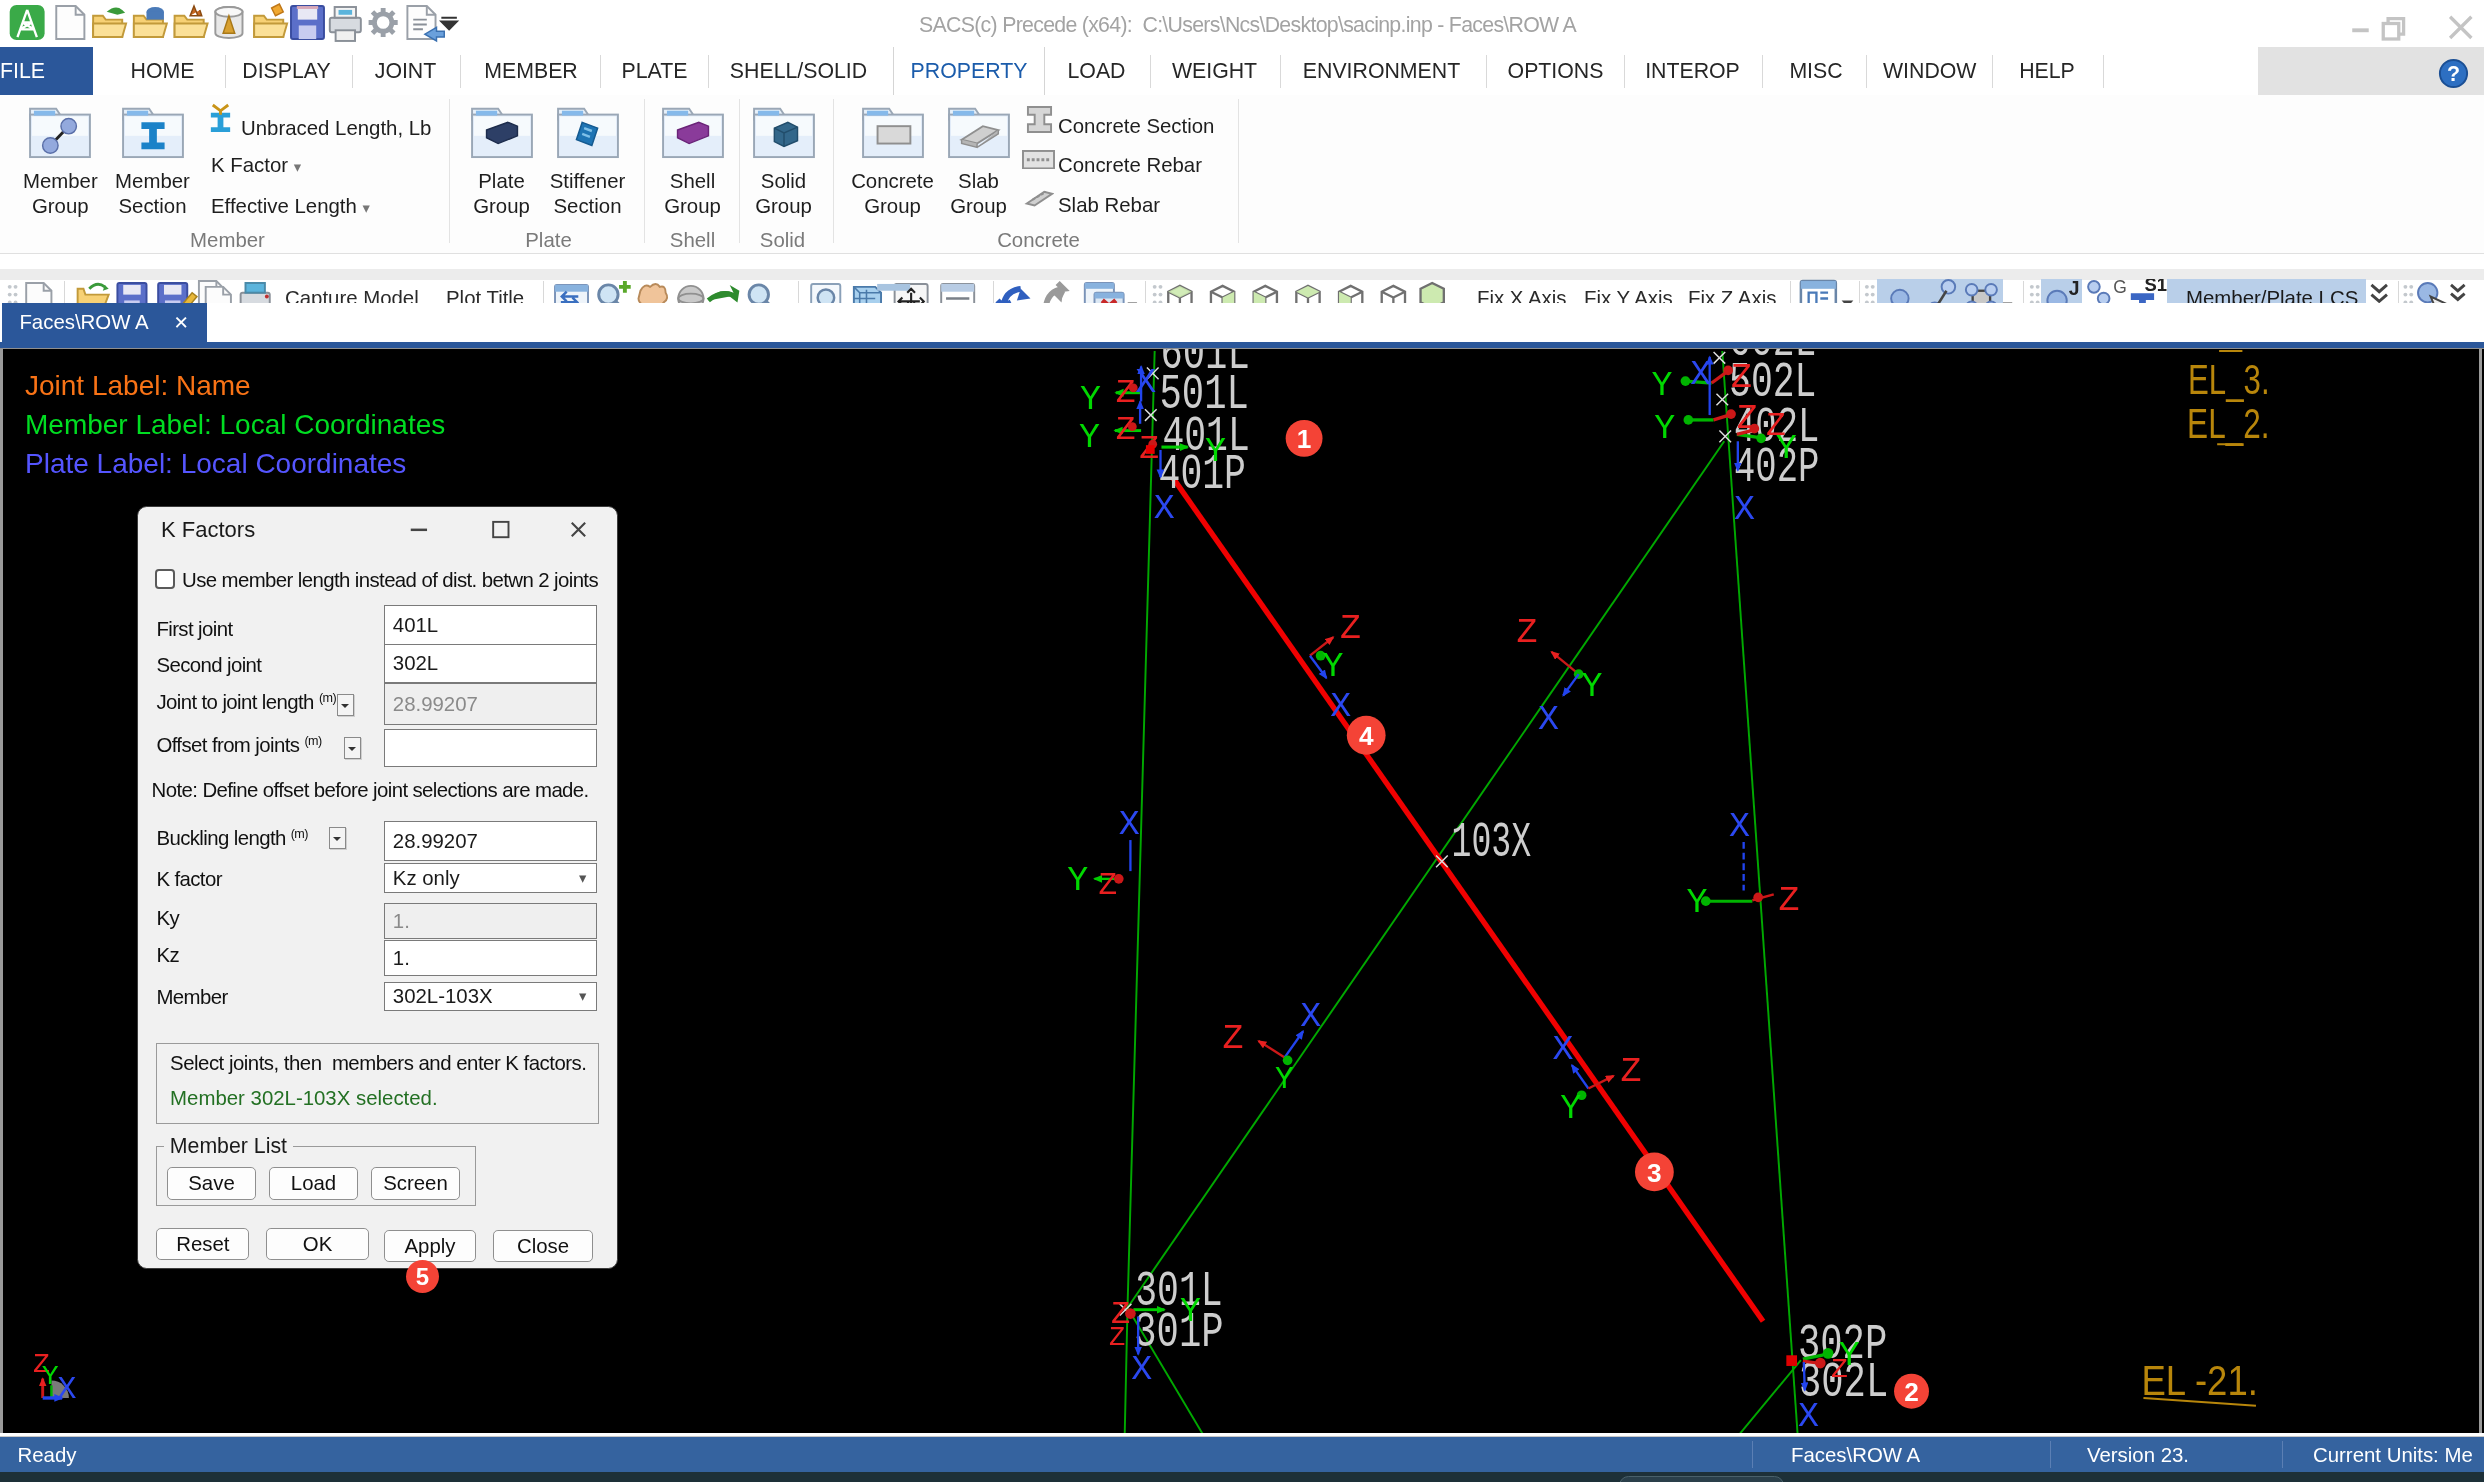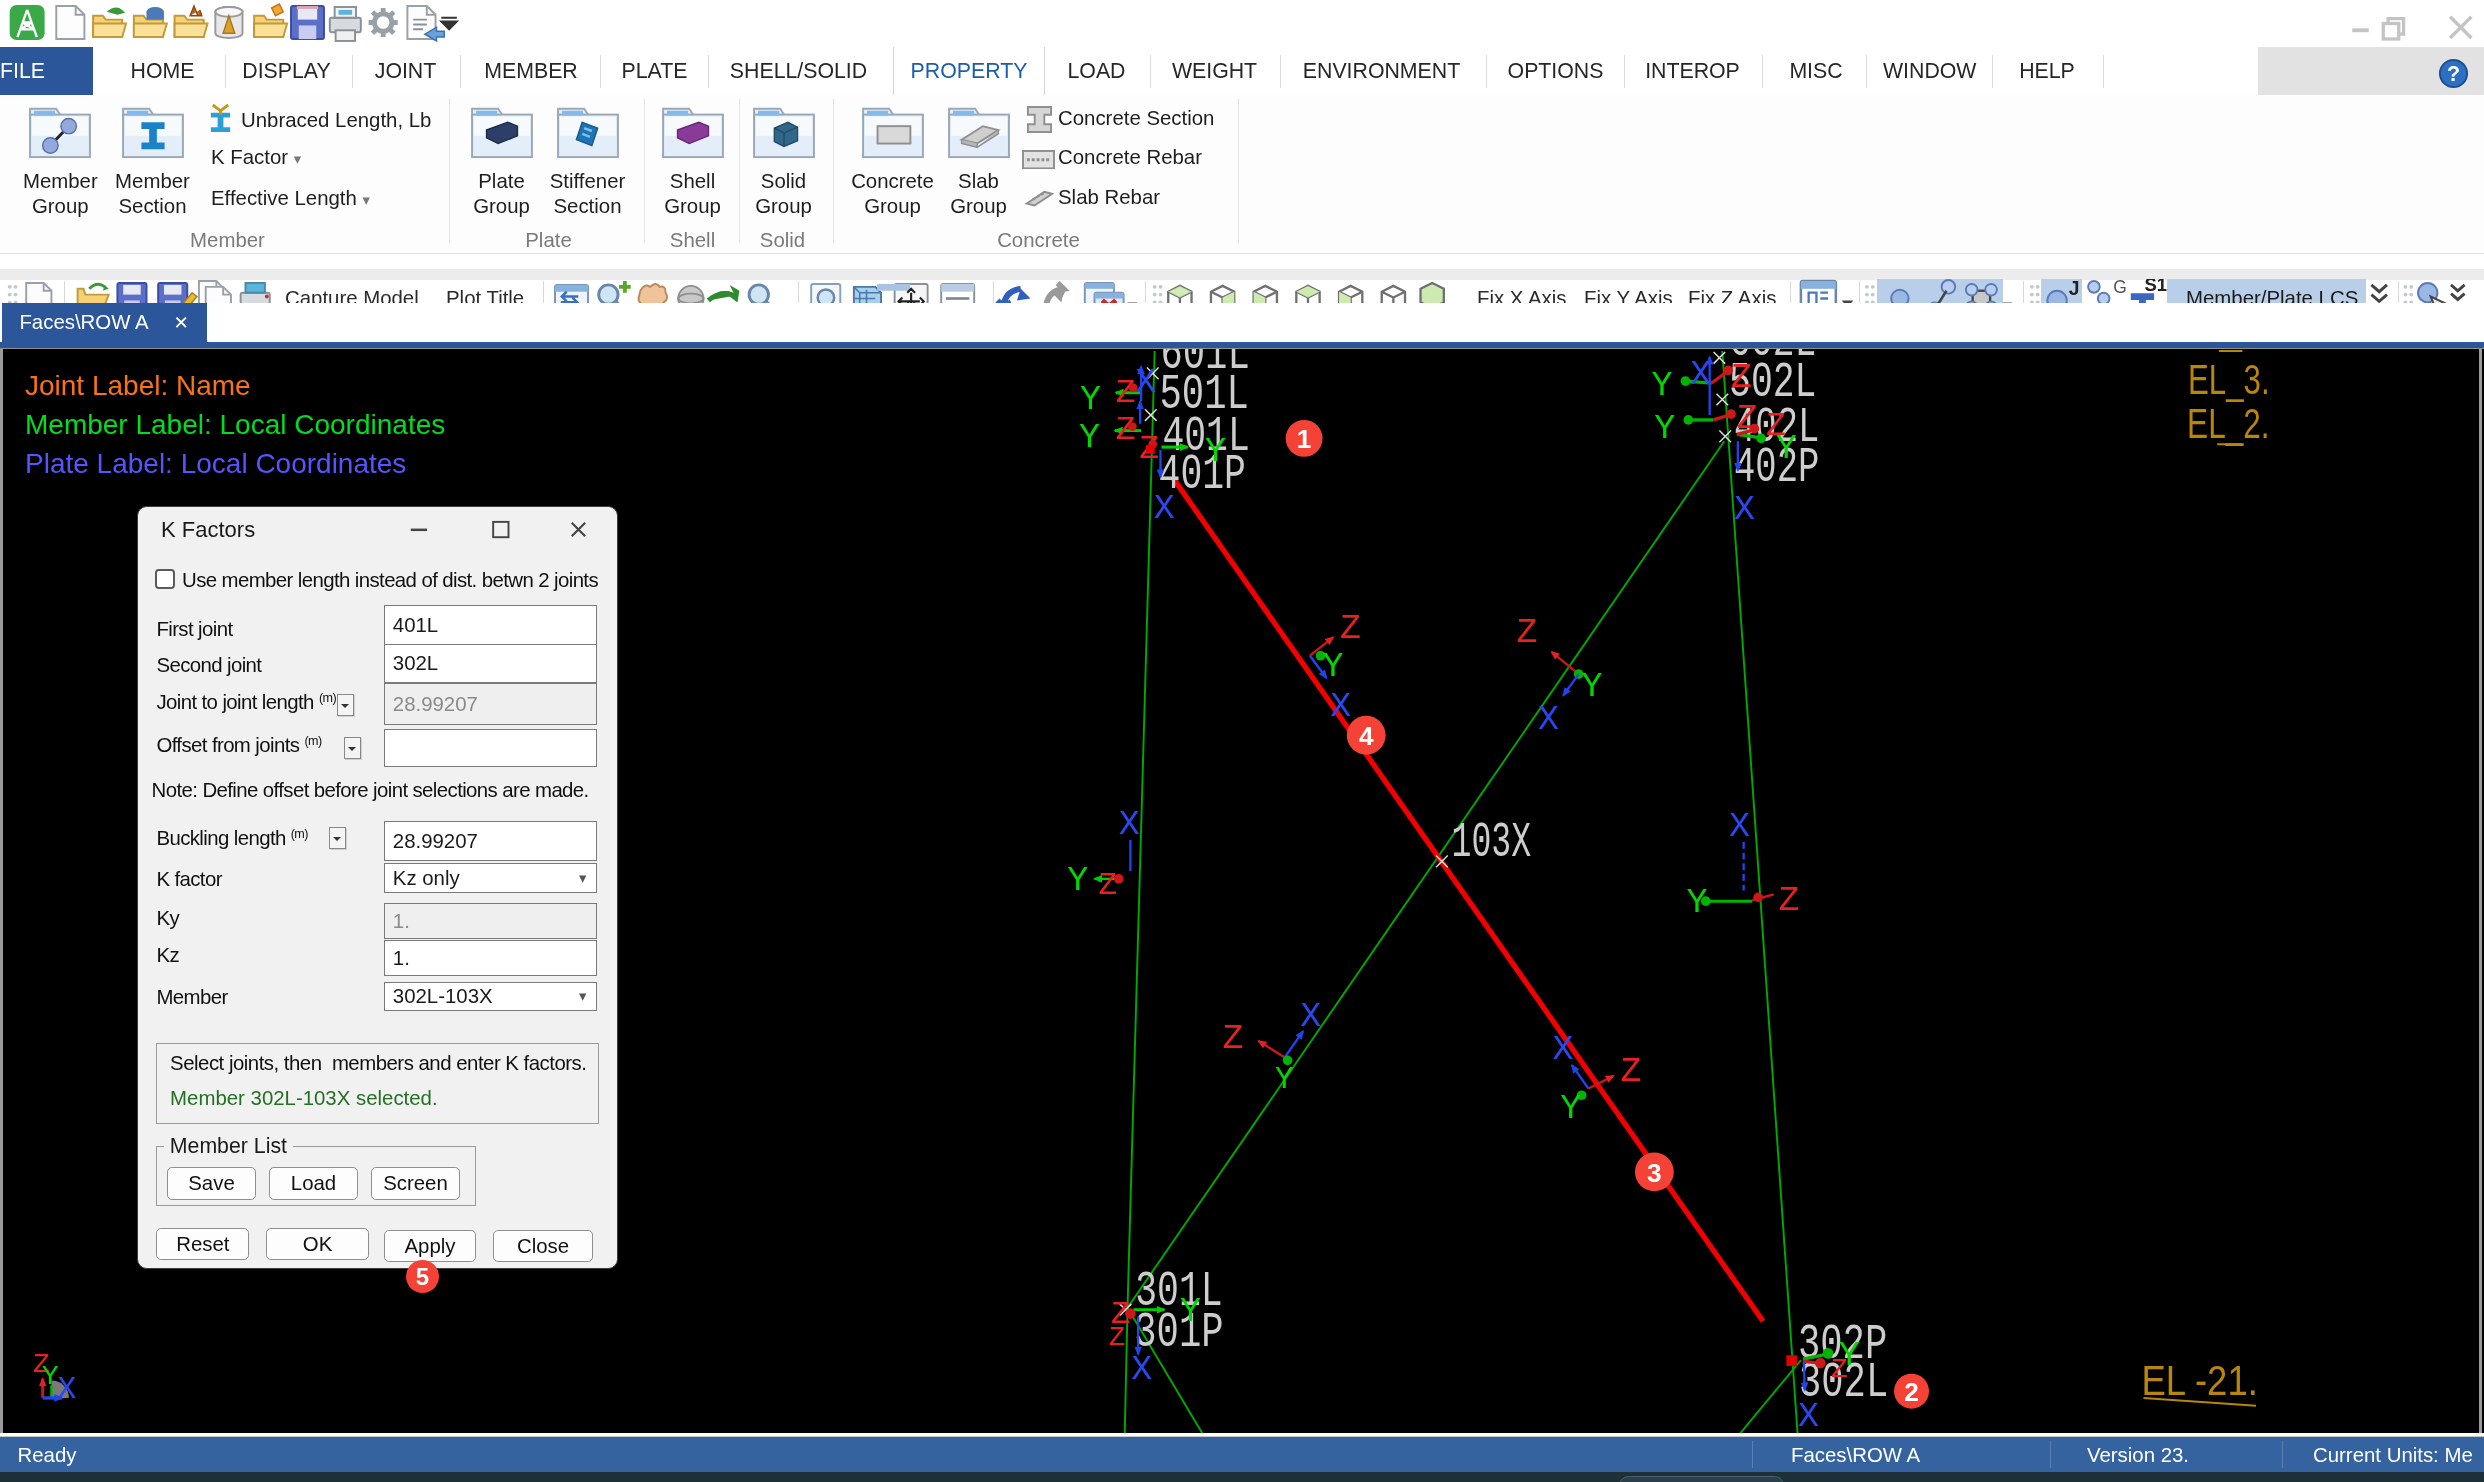--- a/index.html
+++ b/index.html
@@ -17,21 +17,21 @@
 .rtab { position:absolute; top:0; height:49px; line-height:49px; text-align:center; font-size:21.3px; color:#262626; }
 .tsep { position:absolute; top:7.8px; height:33px; width:1px; background:#d9d9d9; }
 #filetab { position:absolute; left:0; top:0; width:93px; height:49px; background:#2b579a; color:#fff; font-size:21.3px; line-height:49px; }
 #proptab { position:absolute; left:893px; top:0; width:152px; height:49px; background:#fff; border-left:1px solid #d5d5d5; border-right:1px solid #d5d5d5; color:#1b5cab; font-size:21.3px; text-align:center; line-height:49px; }
 
 #ribbon { position:absolute; left:0; top:95px; width:2484px; height:159px; background:#fdfdfd; border-bottom:1px solid #e0e0e0; }
 .rsep { position:absolute; top:3.9px; height:144px; width:1px; background:#e3e3e3; }
 .glabel { position:absolute; top:134px; width:155px; text-align:center; font-size:20.4px; color:#7a7a7a; }
 .bigbtn { position:absolute; top:7.8px; width:107px; text-align:center; }
 .bigbtn .lbl { font-size:20.4px; color:#1e1e1e; line-height:25px; margin-top:5.8px; }
-.txtbtn { position:absolute; font-size:20.4px; color:#1e1e1e; white-space:nowrap; }
+.txtbtn { position:absolute; font-size:20.4px; color:#1e1e1e; white-space:nowrap;margin-top:8px; }
 .drop { color:#777; font-size:14.6px; }
 
 #toolbar { position:absolute; left:0; top:254px; width:2484px; height:49px; background:#fff;margin-top:15px; }
 #toolbar .band { position:absolute; left:0; top:0; width:2484px; height:10.7px; background:#ececec; }
 .ttxt { position:absolute; top:17.5px; font-size:20.4px; color:#2a2a2a; white-space:nowrap; }
 .vsep { position:absolute; top:11.6px; height:31px; width:1px; background:#d8d8d8; }
 .hl { position:absolute; top:9.7px; height:39px; background:#b9cfe9; }
 
 #doctabs { position:absolute; left:0; top:303px; width:2484px; height:39px; background:#fff; }
 #doctab { position:absolute; left:1.9px; top:0; width:205px; height:39px; background:#2b579a; color:#fff; font-size:20.4px; line-height:39px; }
@@ -55,20 +55,21 @@
 #dlg .lab { position:absolute; left:18.4px; font-size:20.4px; letter-spacing:-0.6px; color:#111; white-space:nowrap; }
 #dlg .btn { position:absolute; background:#fdfdfd; border:1px solid #8f8f8f; border-radius:4.9px; text-align:center; font-size:20.4px; color:#111; }
 #dlg .sup { font-size:12.6px; position:relative; top:-6.8px; }
 #dlg .spin { position:absolute; width:16.5px; height:22px; background:#f4f4f4; border:1px solid #8a8a8a; box-shadow:1px 1px 0 #cfcfcf; }
 .badge { position:absolute; border-radius:50%; background:#f44336; color:#fff; text-align:center; font-size:24px; font-weight:bold; }
 </style>
 </head>
 <body>
 <div id="app">
   <div id="titlebar">
+    <div id="titletext">SACS(c) Precede (x64):&nbsp; C:\Users\Ncs\Desktop\sacinp.inp - Faces\ROW A</div>
     <svg class="abs" style="left:0;top:0" width="485" height="47" viewBox="0 0 500 48">
       <defs>
         <g id="qfolder">
           <path d="M0,6 L10,6 L13,10 L30,10 L30,28 L0,28 Z" fill="#f7d175" stroke="#c29a3a" stroke-width="2"></path>
           <path d="M0,14 L26,14 L34,14 L30,28 L0,28 Z" fill="#fbe097" stroke="#c29a3a" stroke-width="2"></path>
         </g>
         <g id="qpage">
             <path d="M0,0 h20 l9,9 v25 h-29 Z" fill="#fdfdfd" stroke="#9aa0a8" stroke-width="2"></path>
             <path d="M20,0 v9 h9" fill="none" stroke="#9aa0a8" stroke-width="2"></path>
           </g>

